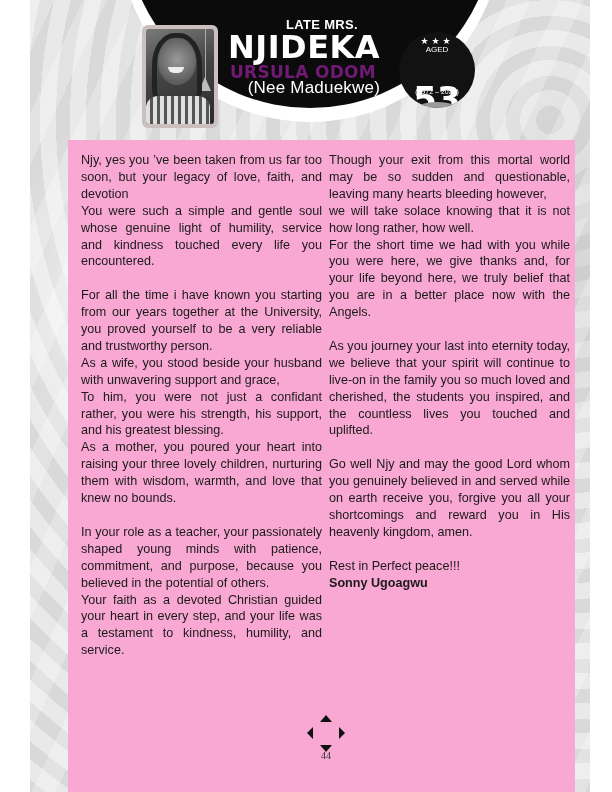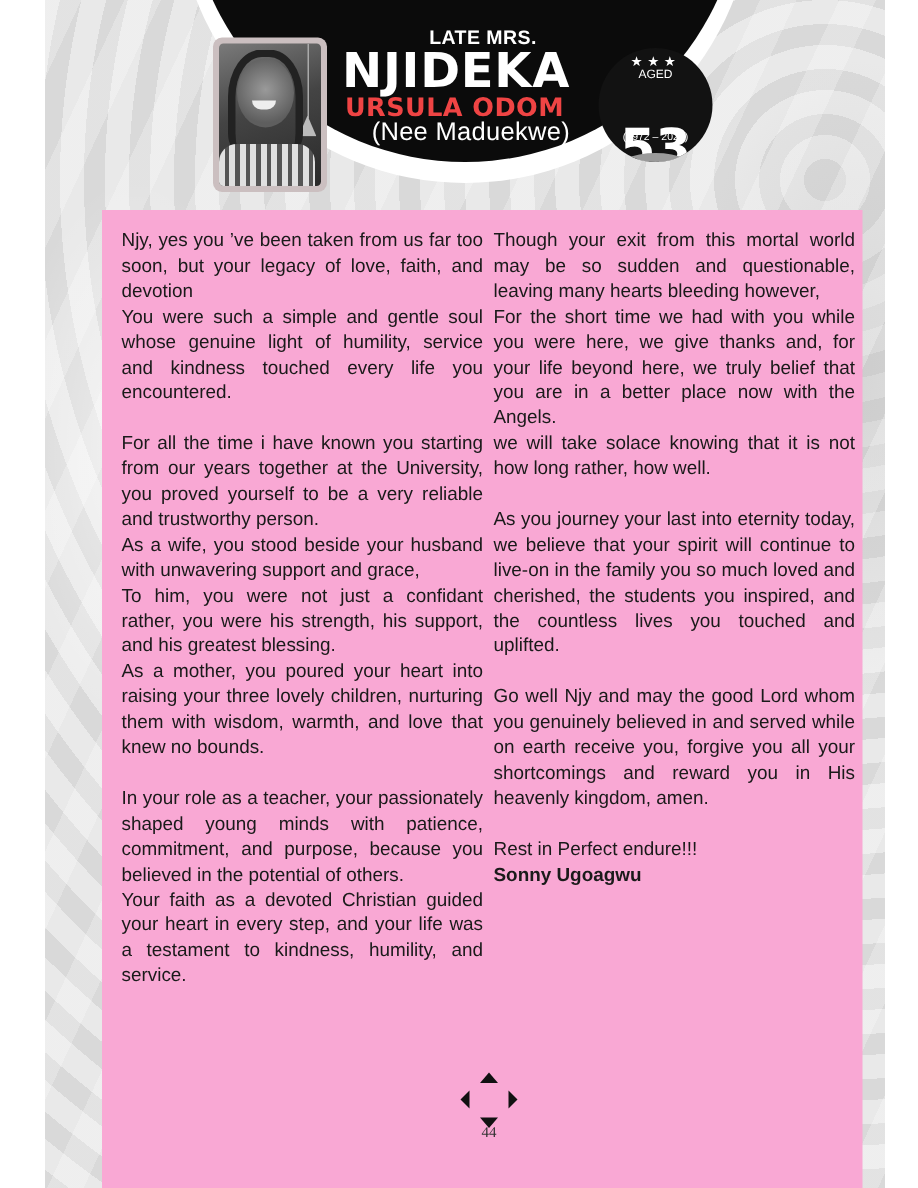--- a/index.html
+++ b/index.html
@@ -65,21 +65,21 @@
     position: absolute; left: 262px; top: 17px; width: 120px; text-align: center;
     color: #fff; font-weight: bold; font-size: 13px; letter-spacing: 0.3px;
   }
   .name1 {
     position: absolute; left: 228px; top: 28px; width: 150px; text-align: right;
     color: #fff; font-weight: 900; font-size: 32px; letter-spacing: 0.5px;
     font-family: "DejaVu Sans", sans-serif; transform: scaleY(1.0);
   }
   .name2 {
     position: absolute; left: 228px; top: 62px; width: 150px; text-align: center;
-    color: #ef4444; font-weight: bold; font-size: 17px;
+    color: #701a75; font-weight: bold; font-size: 17px;
     font-family: "DejaVu Sans", sans-serif; letter-spacing: 0.3px;
   }
   .nee {
     position: absolute; left: 226px; top: 78px; width: 154px; text-align: right;
     color: #fff; font-size: 17px; letter-spacing: 0.2px;
   }
   .age-badge {
     position: absolute; left: 399px; top: 32px; width: 76px; height: 76px; border-radius: 50%;
     background: #121212; color: #fff; text-align: center; overflow: hidden;
   }
@@ -157,28 +157,28 @@
     <p>As a wife, you stood beside your husband with unwavering support and grace,</p>
     <p>To him, you were not just a confidant rather, you were his strength, his support, and his greatest blessing.</p>
     <p>As a mother, you poured your heart into raising your three lovely children, nurturing them with wisdom, warmth, and love that knew no bounds.</p>
     <div class="gap"></div>
     <p>In your role as a teacher, your passionately shaped young minds with patience, commitment, and purpose, because you believed in the potential of others.</p>
     <p>Your faith as a devoted Christian guided your heart in every step, and your life was a testament to kindness, humility, and service.</p>
   </div>
 
   <div class="col right">
     <p>Though your exit from this mortal world may be so sudden and questionable, leaving many hearts bleeding however,</p>
+    <p>we will take solace knowing that it is not how long rather, how well.</p>
     <p> For the short time we had with you while you were here, we give thanks and, for your life beyond here, we truly belief that you are in a better place now with the Angels.</p>
-    <p>we will take solace knowing that it is not how long rather, how well.</p>
     <div class="gap"></div>
     <p>As you journey your last into eternity today, we believe that your spirit will continue to live-on in the family you so much loved and cherished, the students you inspired, and the countless lives you touched and uplifted.</p>
     <div class="gap"></div>
     <p>Go well Njy and may the good Lord whom you genuinely believed in and served while on earth receive you, forgive you all your shortcomings and reward you in His heavenly kingdom, amen.</p>
     <div class="gap"></div>
-    <p class="left-align">Rest in Perfect endure!!!</p>
+    <p class="left-align">Rest in Perfect peace!!!</p>
     <p class="sig">Sonny Ugoagwu</p>
   </div>
 </div>
 
 <div class="pager">
   <div class="tri up"></div>
   <div class="tri left"></div>
   <div class="num">44</div>
   <div class="tri right"></div>
   <div class="tri down"></div>

